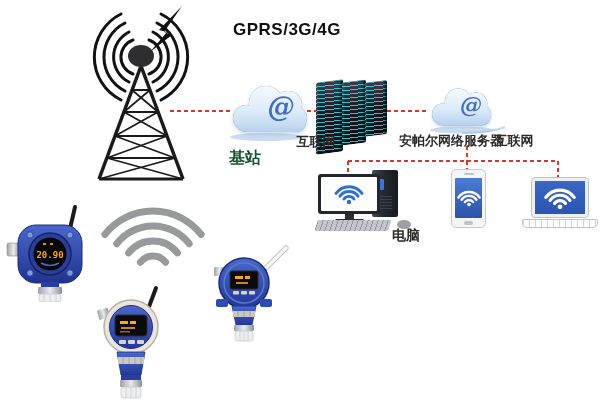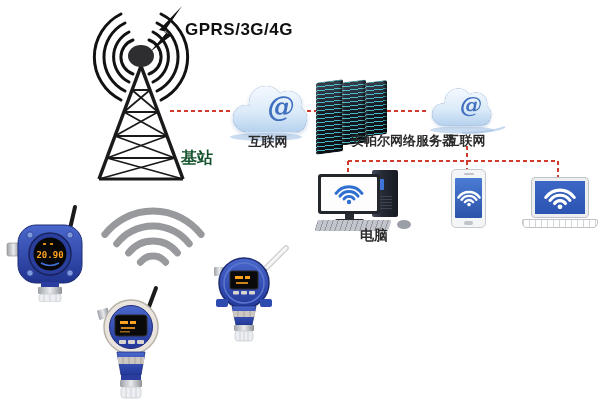--- a/index.html
+++ b/index.html
@@ -1,21 +1,21 @@
 <!DOCTYPE html>
 <html><head>
 <meta charset="utf-8">
 <style>
   html,body{margin:0;padding:0;background:#ffffff;}
   #canvas{position:relative;width:600px;height:400px;background:#ffffff;overflow:hidden;
           font-family:"Liberation Sans",sans-serif;}
   .layer{position:absolute;left:0;top:0;width:600px;height:400px;}
-  .lbl{position:absolute;color:#2a2a2a;font-weight:bold;text-align:center;white-space:nowrap;}
+  .lbl{position:absolute;color:#2a2a2a;font-weight:bold;text-align:center;white-space:nowrap;margin-left:48px;}
   .lbl-sm{font-size:13px;font-family:Liberation Mono, monospace;}
-  .lbl-md{font-size:14px;text-align:right;}
+  .lbl-md{font-size:14px;}
   .lbl-lg{font-size:16px;color:#14532d;}
   .lbl-gprs{font-size:17px;color:#101010;letter-spacing:.5px;}
   .cloud-group{filter:drop-shadow(0 0 0.7px rgba(70,110,170,.95)) drop-shadow(0 2px 2px rgba(100,140,190,.35));}
 
   
   .server{position:absolute;left:316px;top:76px;width:76px;height:76px;transform:skewY(-7deg);}
   .srv-tower{position:absolute;border-radius:2px;
      background-image:repeating-linear-gradient(180deg, rgba(80,225,235,.8) 0 1px, rgba(0,0,0,0) 1px 4px),
                       linear-gradient(180deg,#3a4150 0%,#171b24 45%,#0c0f15 100%);
      box-shadow:inset 2px 0 2px rgba(255,255,255,.12), inset -2px 0 3px rgba(0,0,0,.7);}

